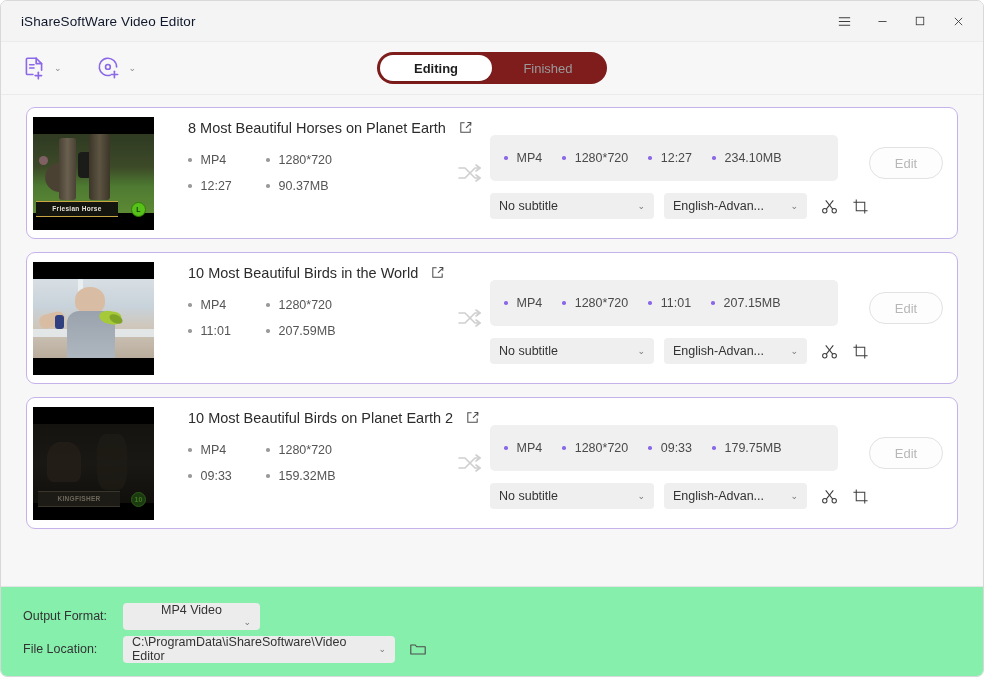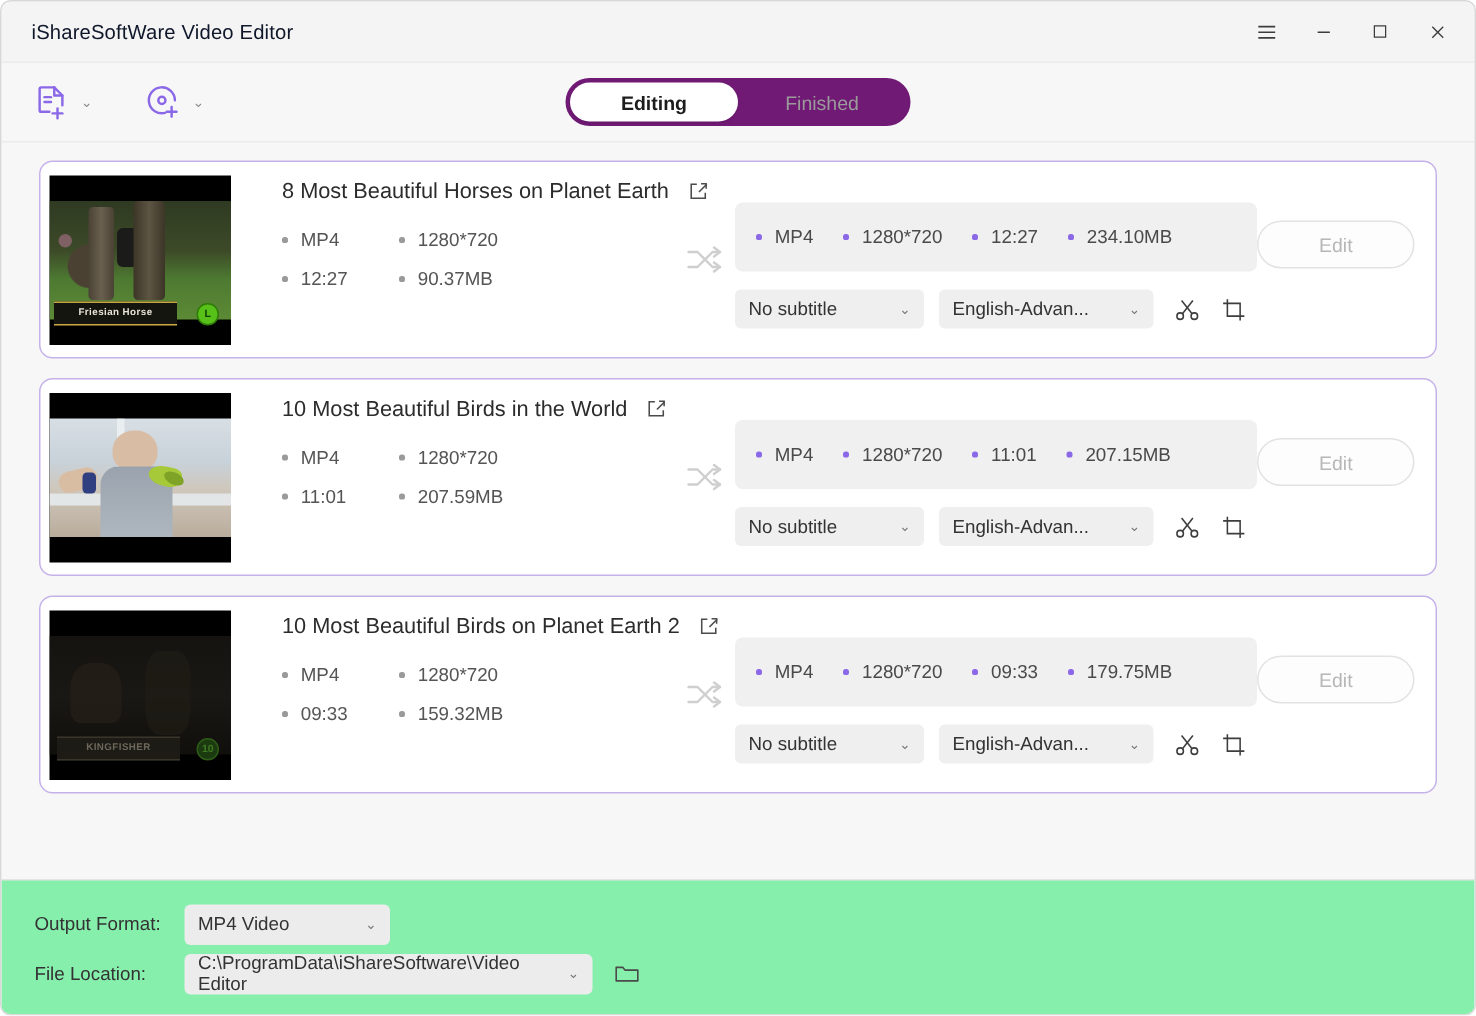--- a/index.html
+++ b/index.html
@@ -44,21 +44,21 @@
     position: relative;
     border-bottom: 1px solid #ebebeb;
   }
   .tool-item { display: flex; align-items: center; gap: 7px; margin-right: 34px; }
   .tool-ico { width: 26px; height: 26px; color: #8b68e8; }
   .caret { color: #8a8a8a; font-size: 9px; line-height: 1; }
 
   .segmented {
     position: absolute; left: 50%; transform: translateX(-50%);
     display: flex; align-items: flex-end;
-    background: #701a75;
+    background: #7f1d1d;
     border-radius: 16px;
     padding: 3px;
     width: 230px; height: 32px;
   }
   .seg {
     flex: 1; height: 100%;
     display: flex; align-items: center; justify-content: center;
     border-radius: 14px;
     font-size: 13px; color: #9a9a9a;
   }
@@ -183,21 +183,21 @@
   .out-box .meta + .meta { margin-left: 20px; }
   .ctrl-row { display: flex; align-items: center; gap: 10px; }
   .select {
     height: 26px;
     background: #efefef;
     border-radius: 4px;
     display: flex; align-items: center;
     padding: 0 9px;
     font-size: 12.5px; color: #333;
   }
-  .select.w1 { width: 126px; }
+  .select.w1 { width: 164px; }
   .select.w2 { width: 143px; }
   .select .chev { margin-left: auto; color: #777; font-size: 9px; }
   .mini-ico { width: 17px; height: 17px; color: #3d3d3d; margin-left: 4px; }
 
   .edit-btn {
     margin-left: auto;
     width: 112px; height: 32px;
     border: 1px solid #e2e2e2;
     border-radius: 16px;
     background: #fdfdfd;
@@ -216,21 +216,21 @@
     position: relative;
     padding: 14px 22px 0 22px;
   }
   .brow { display: flex; align-items: center; height: 30px; margin-bottom: 3px; }
   .blabel { font-size: 12.5px; color: #333; width: 100px; }
   .bsel {
     background: #ececec; border-radius: 4px; height: 27px;
     display: flex; align-items: center; padding: 0 9px;
     font-size: 12.5px; color: #333;
   }
-  .bsel.fmt { width: 137px; }
+  .bsel.fmt { width: 137px; flex-direction: column; }
   .bsel.loc { width: 272px; }
   .bsel .chev { margin-left: auto; color: #777; font-size: 9px; }
   .folder-ico { width: 18px; height: 18px; color: #4a4a4a; margin-left: 14px; }
 </style>
 </head>
 <body>
 
 <div class="app">
 
   <div class="titlebar">

